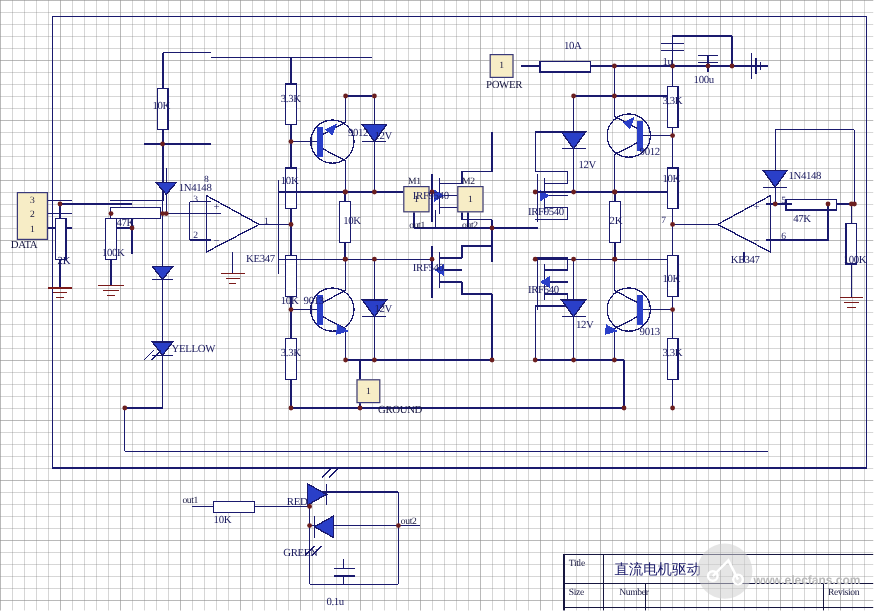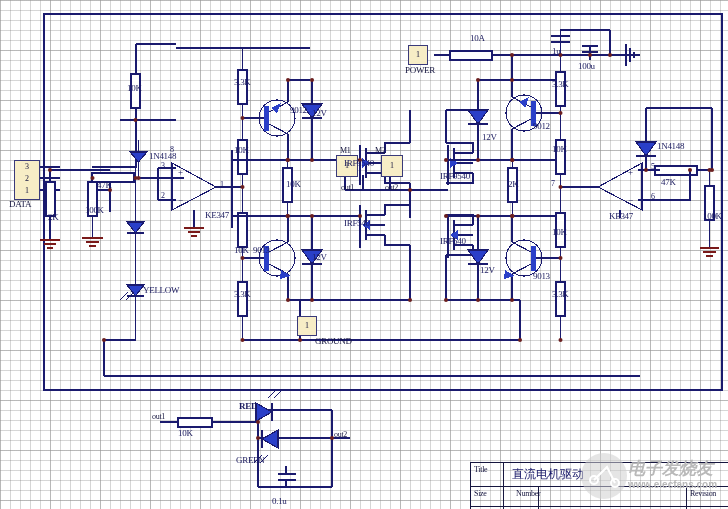--- a/index.html
+++ b/index.html
@@ -438,21 +438,21 @@
   <div class="lbl blk" style="left:289px;top:337px;margin-left:26px;">GROUND</div>
 
   <div class="conn" style="left:336px;top:155px;width:20px;height:20px;">
     <div class="ctxt" style="top:5px;">1</div>
   </div>
   <div class="lbl blk sm" style="left:340px;top:147px;">M1</div>
 
   <div class="conn" style="left:381px;top:155px;width:20px;height:20px;">
     <div class="ctxt" style="top:5px;">1</div>
   </div>
-  <div class="lbl blk sm" style="left:375px;top:147px;text-align:center;">M2</div>
+  <div class="lbl blk sm" style="left:385px;top:147px;text-align:center;">M2</div>
 
   <div class="lbl" style="left:127px;top:84px;">10K</div>
   <div class="lbl" style="left:97px;top:181px;">47K</div>
   <div class="lbl" style="left:48px;top:213px;">2K</div>
   <div class="lbl" style="left:85px;top:206px;">100K</div>
   <div class="lbl" style="left:234px;top:78px;">3.3K</div>
   <div class="lbl" style="left:234px;top:146px;">10K</div>
   <div class="lbl" style="left:286px;top:180px;">10K</div>
   <div class="lbl" style="left:234px;top:246px;">10K</div>
   <div class="lbl" style="left:234px;top:290px;">3.3K</div>
@@ -470,21 +470,21 @@
   <div class="lbl" style="left:272px;top:497px;text-align:right;">0.1u</div>
   <div class="lbl" style="left:470px;top:34px;">10A</div>
 
   <div class="lbl" style="left:149px;top:152px;">1N4148</div>
   <div class="lbl" style="left:657px;top:142px;">1N4148</div>
   <div class="lbl" style="left:143px;top:286px;">YELLOW</div>
   <div class="lbl" style="left:312px;top:109px;">12V</div>
   <div class="lbl" style="left:312px;top:253px;">12V</div>
   <div class="lbl" style="left:482px;top:133px;">12V</div>
   <div class="lbl" style="left:480px;top:266px;">12V</div>
-  <div class="lbl" style="left:239px;top:402px;font-weight:bold;">RED</div>
+  <div class="lbl" style="left:239px;top:414px;">RED</div>
   <div class="lbl" style="left:236px;top:456px;">GREEN</div>
 
   <div class="lbl" style="left:290px;top:106px;">9012</div>
   <div class="lbl" style="left:253px;top:246px;">9013</div>
   <div class="lbl" style="left:533px;top:122px;">9012</div>
   <div class="lbl" style="left:533px;top:272px;">9013</div>
 
   <div class="lbl" style="left:344px;top:159px;">IRF9540</div>
   <div class="lbl" style="left:344px;top:219px;">IRF540</div>
   <div class="lbl" style="left:440px;top:172px;">IRF9540</div>
@@ -515,16 +515,15 @@
   <div class="lbl blk sm" style="left:474px;top:490px;">Size</div>
   <div class="lbl blk sm" style="left:516px;top:490px;">Number</div>
   <div class="lbl blk sm" style="left:690px;top:490px;">Revision</div>
 
   <div class="wmlogo" style="left:581px;top:453px;width:46px;height:46px;"></div>
   <svg style="position:absolute;left:581px;top:453px;" width="46" height="46">
     <circle cx="13" cy="27" r="4" fill="none" stroke="#fff" stroke-width="2"></circle>
     <circle cx="34" cy="30" r="4" fill="none" stroke="#fff" stroke-width="2"></circle>
     <path d="M13 27 L26 14 L34 30" fill="none" stroke="#fff" stroke-width="2"></path>
   </svg>
-  <div class="wm" style="left:628px;top:457px;font-size:17px;font-family:'DejaVu Sans',sans-serif;font-style:italic;">电子发烧友</div>
   <div class="wm" style="left:628px;top:479px;font-size:10px;font-family:'Liberation Sans',sans-serif;">www.elecfans.com</div>
 
 </div>
 
 </body></html>

